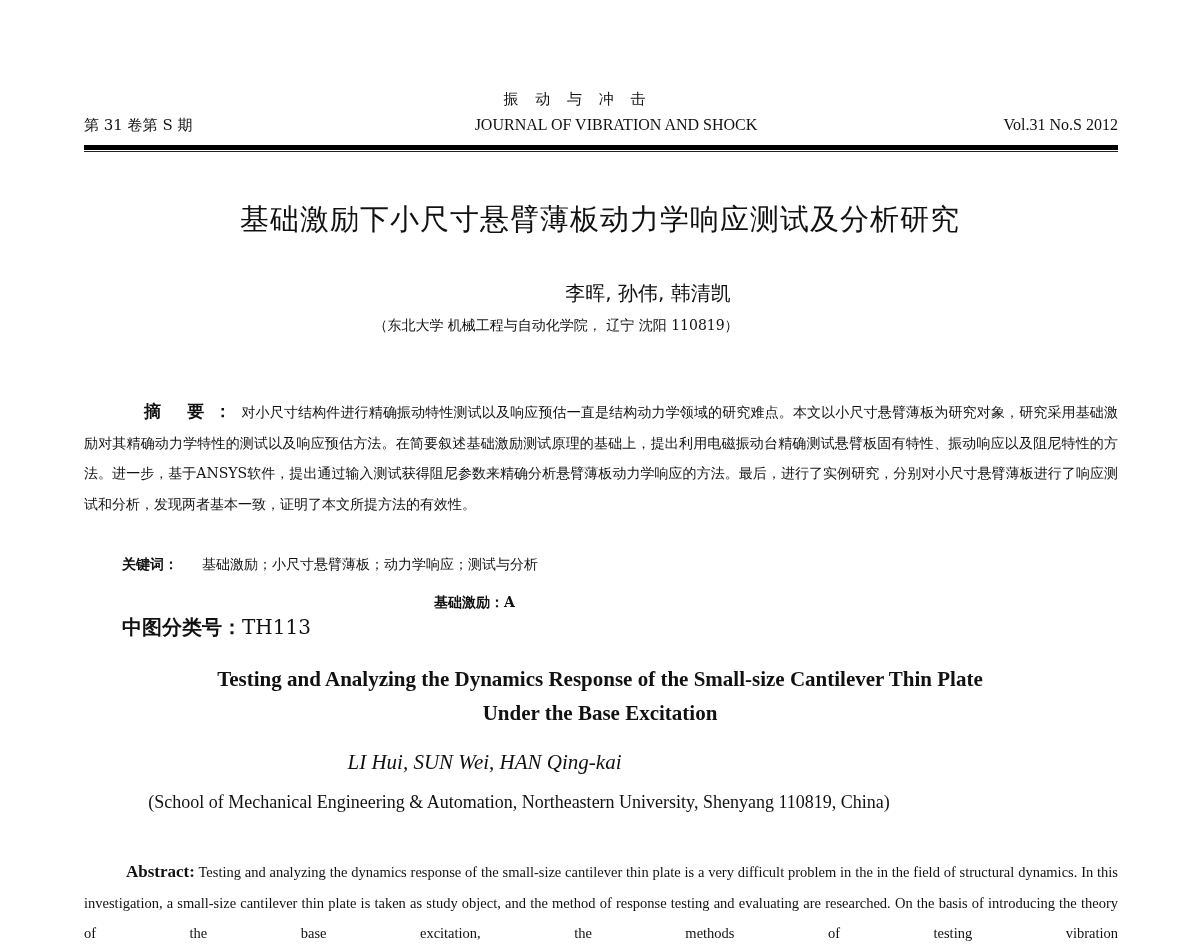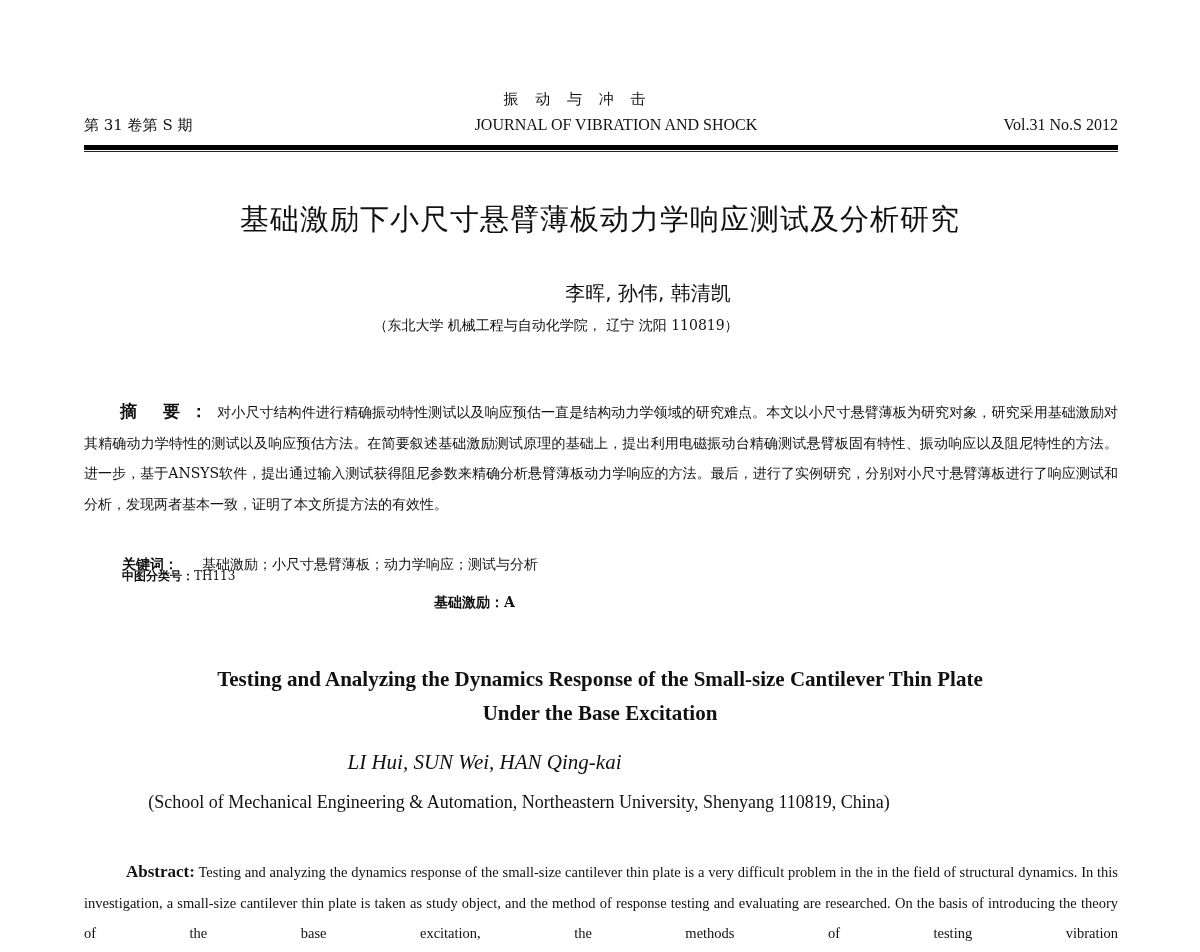--- a/index.html
+++ b/index.html
@@ -11,24 +11,24 @@
   .hdr-left { left: 84px; top: 116px; font-size: 15px; }
   .hdr-center-cn { left: 0; width: 1155px; text-align: center; top: 90px; font-size: 15px; letter-spacing: 6px; }
   .hdr-center-en { left: 16px; width: 1200px; text-align: center; top: 116px; font-family: "Liberation Serif", serif; font-size: 16px; }
   .hdr-right { right: 82px; top: 116px; font-family: "Liberation Serif", serif; font-size: 16px; }
   .rule-thick { left: 84px; width: 1034px; top: 145px; height: 5px; background: #000; }
   .rule-thin { left: 84px; width: 1034px; top: 151px; height: 1px; background: #222; }
   .title-cn { left: 0; width: 1200px; text-align: center; top: 200px; font-family: "DejaVu Sans", sans-serif; font-size: 29px; letter-spacing: 1px; }
   .authors-cn { left: 0; width: 1200px; text-align: center; top: 280px; font-family: "DejaVu Sans", sans-serif; font-size: 20px; padding-left: 48px; }
   .affil-cn { left: 0; width: 1112px; text-align: center; top: 317px; font-size: 14px; }
   .abstract-cn { left: 84px; width: 1034px; top: 396px; font-size: 14px; line-height: 30.5px; text-align: justify; }
-  .abstract-cn .lbl { font-weight: bold; font-size: 17px; margin-left: 36px; letter-spacing: 10px; }
+  .abstract-cn .lbl { font-weight: bold; font-size: 17px; margin-left: 60px; letter-spacing: 10px; }
   .kw-row { left: 122px; top: 556px; font-size: 14px; }
   .kw-row .lbl { font-weight: bold; margin-right: 24px; }
-  .class-row { left: 122px; top: 568px; font-size: 12px; }
+  .class-row { left: 122px; top: 614px; font-size: 20px; }
   .class-row .lbl { font-weight: bold; }
   .doc-code { left: 434px; top: 594px; font-size: 14px; }
   .doc-code .lbl { font-weight: bold; }
   .title-en { left: 0; width: 1200px; text-align: center; top: 662px; font-family: "Liberation Serif", serif; font-weight: bold; font-size: 21px; line-height: 34px; }
   .authors-en { left: 0; width: 969px; text-align: center; top: 750px; font-family: "Liberation Serif", serif; font-style: italic; font-size: 21px; }
   .affil-en { left: 0; width: 1038px; text-align: center; top: 792px; font-family: "Liberation Serif", serif; font-size: 18px; }
   .abstract-en { left: 84px; width: 1034px; top: 857px; font-family: "Liberation Serif", serif; font-size: 14.5px; line-height: 30.5px; text-align: justify; text-align-last: justify; }
   .abstract-en .lbl { font-weight: bold; font-size: 17px; margin-left: 42px; }
 </style>
 </head>

